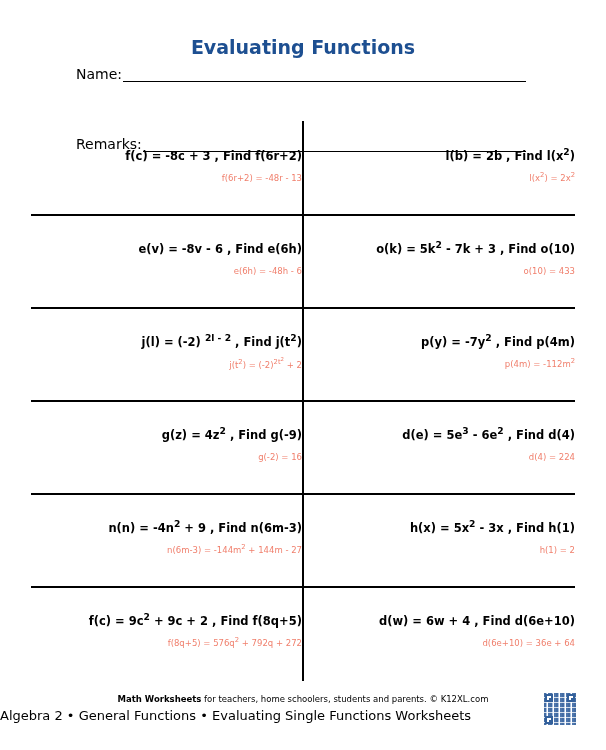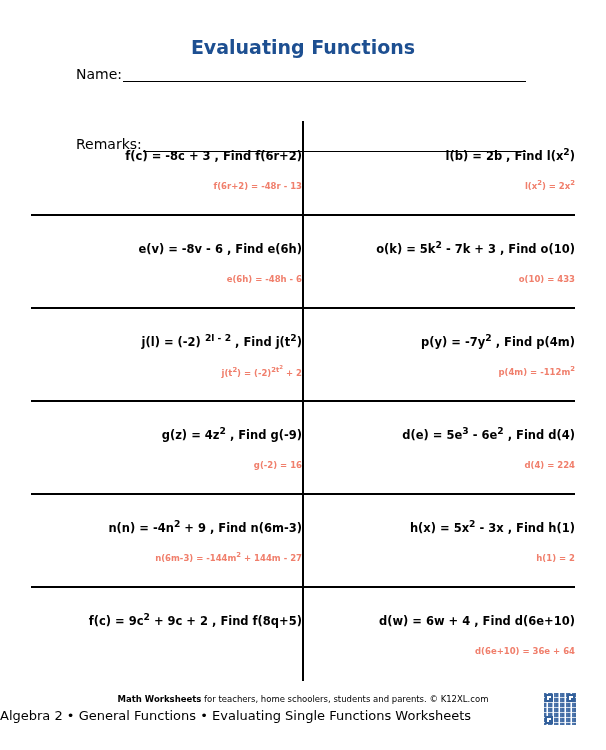--- a/index.html
+++ b/index.html
@@ -9,21 +9,21 @@
     .field .line { flex: 1; border-bottom: 1px solid #000; margin-left: 1px; height: 14px; }
     .field-name { top: 66px; width: 450px; }
     .field-remarks { top: 91px; width: 450px; margin-top: 45px; }
     .grid { position: absolute; left: 31px; top: 121px; width: 544px; height: 560px; }
     .vline { position: absolute; left: 271px; top: 0; width: 2px; height: 560px; background: #000; }
     .hline { position: absolute; left: 0; width: 544px; height: 2px; background: #000; }
     .cell { position: absolute; width: 271px; height: 93px; text-align: right; }
     .cell.left { left: 0; }
     .cell.right { left: 273px; }
     .q { position: absolute; top: 28px; left: 0; width: 100%; font-weight: bold; font-size: 11.5px; white-space: nowrap; }
-    .a { position: absolute; top: 60px; left: 0; width: 100%; font-weight: bold; font-size: 8.5px; color: #f07f6c; white-space: nowrap; }
+    .a { position: absolute; top: 52px; left: 0; width: 100%; font-weight: normal; font-size: 8.5px; color: #f07f6c; white-space: nowrap; }
     sup { font-size: 0.8em; line-height: 0; vertical-align: 0.55em; }
     .footer1 { position: absolute; top: 694px; left: 0; width: 606px; text-align: center; font-size: 8.5px; }
     .footer1 b { font-weight: bold; }
     .footer2 { position: absolute; top: 708px; left: 0; width: 502px; text-align: left; font-size: 13px; }
     .qr { position: absolute; left: 544px; top: 693px; width: 32px; height: 32px; background:
       repeating-linear-gradient(90deg, #2f5d9a 0 2px, #9cb6db 2px 3px, #ffffff 3px 4px, #3a67a4 4px 6px),
       #2f5d9a; opacity: 0.9; }
     .qr::before { content: ""; position: absolute; inset: 0; background: repeating-linear-gradient(0deg, transparent 0 2px, rgba(255,255,255,0.75) 2px 3px, transparent 3px 5px); }
     .qr .corner { position: absolute; width: 8px; height: 8px; border: 2px solid #1d4f91; background: #fff; box-sizing: border-box; }
     .qr .corner::after { content: ""; position: absolute; left: 2px; top: 2px; width: 2px; height: 2px; background: #1d4f91; }
@@ -90,20 +90,21 @@
     <div class="q"><span>n(n) = -4n</span><sup>2</sup><span> + 9 , Find n(6m-3)</span></div>
     <div class="a"><span>n(6m-3) = -144m</span><sup>2</sup><span> + 144m - 27</span></div>
   </div>
   <div class="cell right" style="top:372px">
     <div class="q"><span>h(x) = 5x</span><sup>2</sup><span> - 3x , Find h(1)</span></div>
     <div class="a"><span>h(1) = 2</span></div>
   </div>
 
   <div class="cell left" style="top:465px">
     <div class="q"><span>f(c) = 9c</span><sup>2</sup><span> + 9c + 2 , Find f(8q+5)</span></div>
+    <div class="a"><span>f(8q+5) = 576q</span><sup>2</sup><span> + 792q + 272</span></div>
   </div>
   <div class="cell right" style="top:465px">
     <div class="q"><span>d(w) = 6w + 4 , Find d(6e+10)</span></div>
     <div class="a"><span>d(6e+10) = 36e + 64</span></div>
   </div>
 </div>
 
 <div class="footer1">
   <b>Math Worksheets</b><span> for teachers, home schoolers, students and parents. © K12XL.com</span>
 </div>

